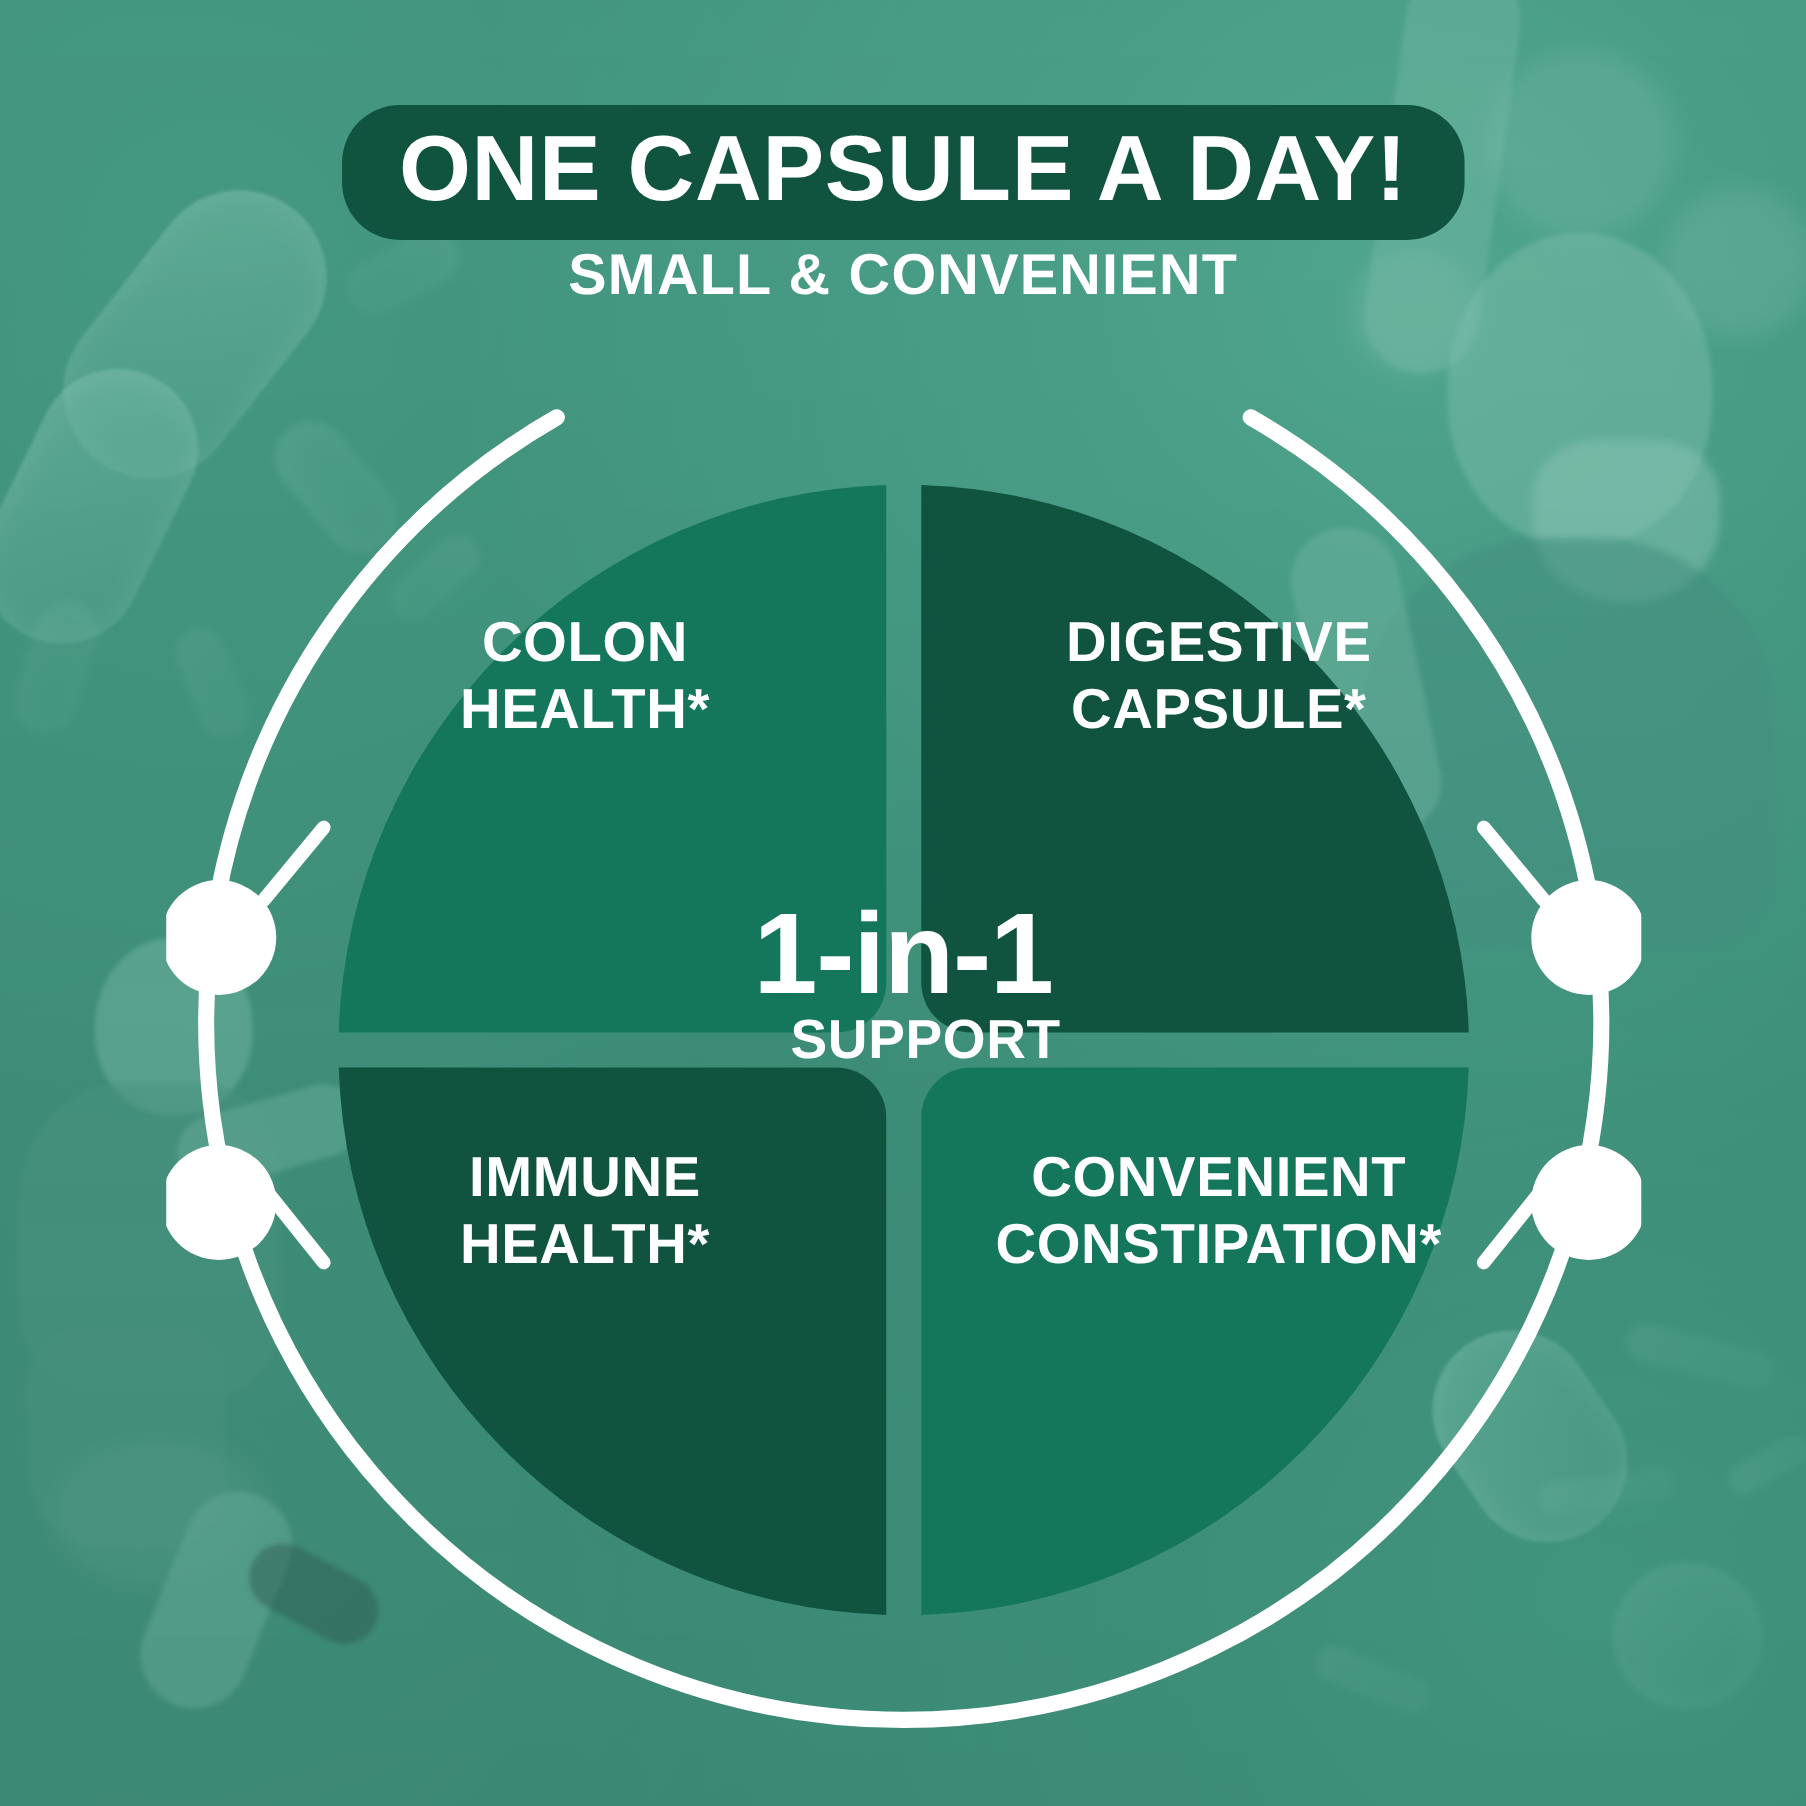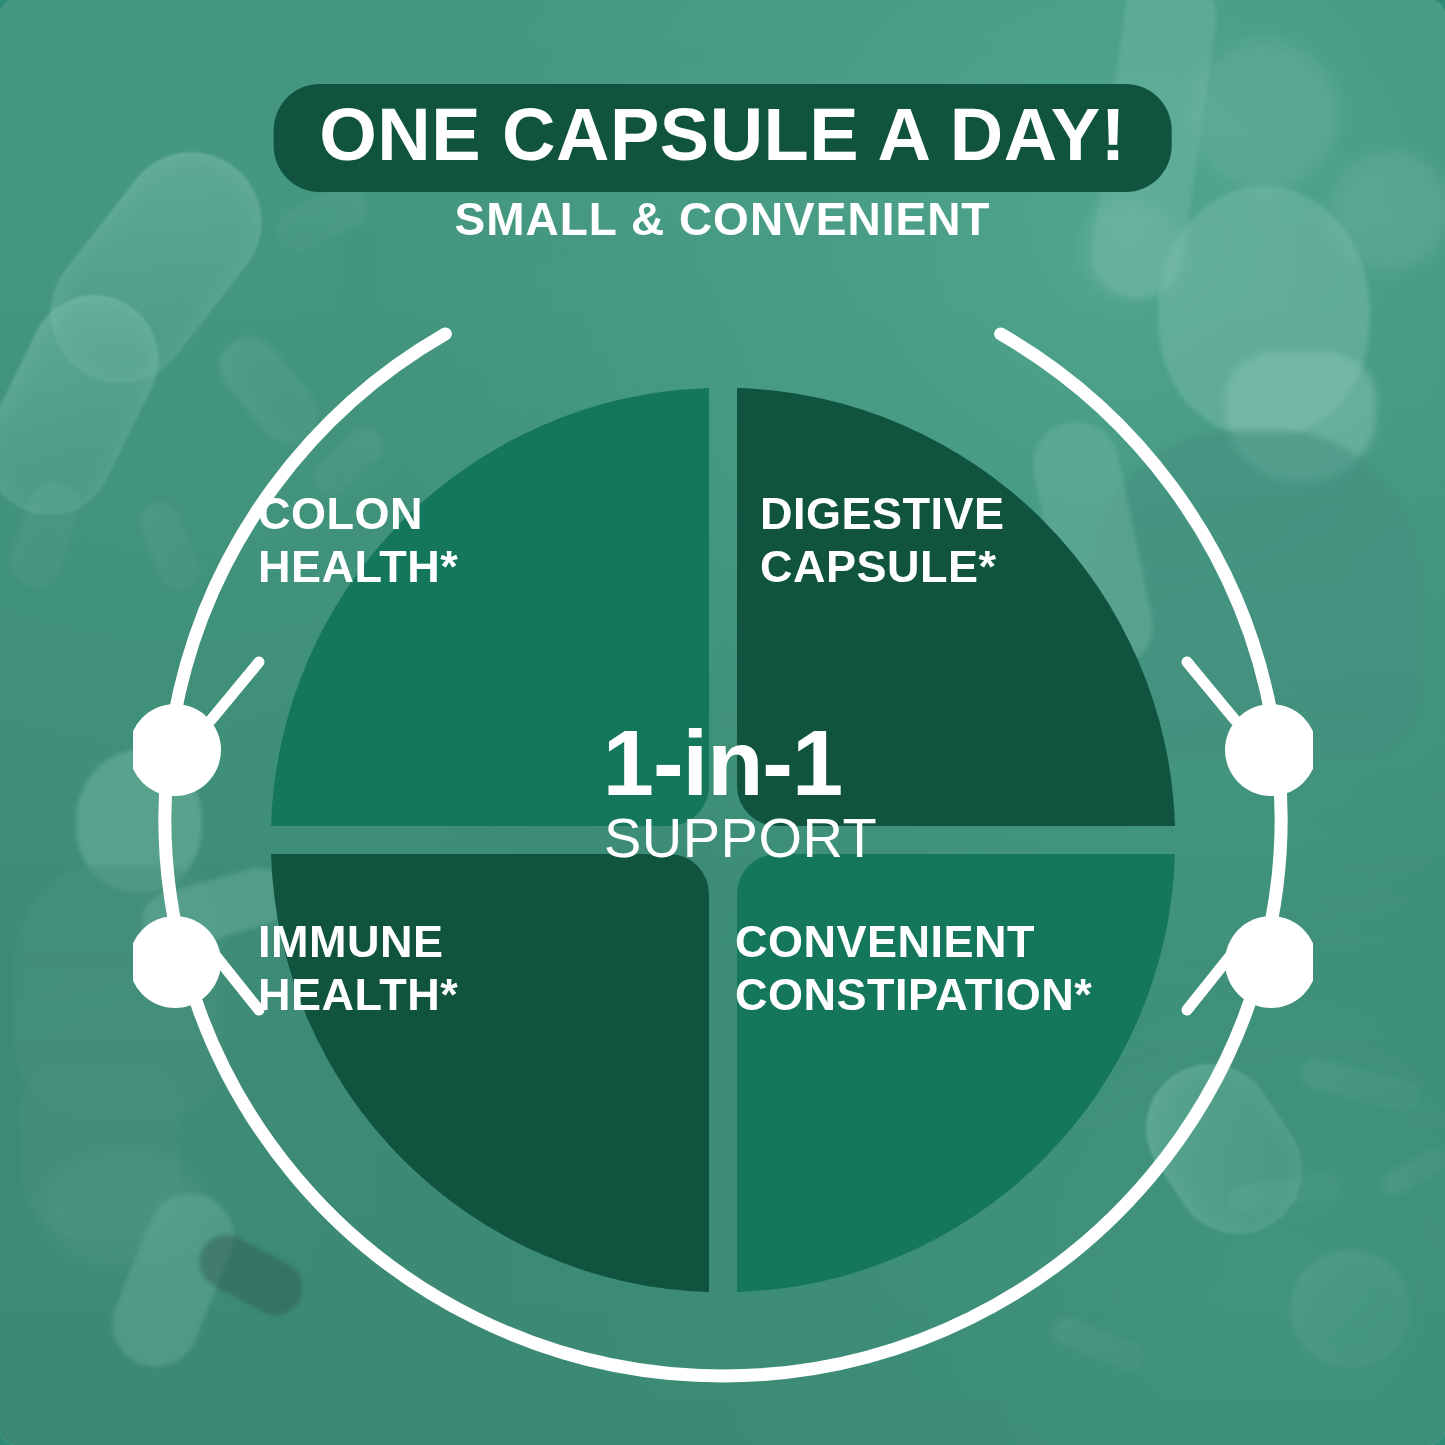--- a/index.html
+++ b/index.html
@@ -10,21 +10,20 @@
   body {
     font-family: "Liberation Sans", sans-serif;
   }
 
   #stage {
     position: relative;
     width: 1445px;
     height: 1445px;
     overflow: hidden;
     background: #3f9a85;
-    border-radius: 15px;
   }
 
   
   .bg-layer {
     position: absolute;
     inset: 0;
     overflow: hidden;
   }
 
   
@@ -140,20 +139,21 @@
     left: 133px;
     top: 250px;
     width: 1180px;
     height: 1180px;
   }
   .wheel svg { display: block; }
 
   
   .quad-label {
     position: absolute;
+    text-align: center;
     color: #ffffff;
     font-weight: 700;
     font-size: 45px;
     line-height: 1.18;
     letter-spacing: 0.5px;
     white-space: pre-line;
   }
   #label-colon      { left: 258px; top: 487px; width: 420px; }
   #label-digestive  { left: 760px; top: 487px; width: 430px; }
   #label-immune     { left: 258px; top: 915px; width: 420px; }
@@ -171,22 +171,22 @@
   .center-main {
     display: block;
     font-size: 92px;
     font-weight: 700;
     color: #ffffff;
     line-height: 0.98;
     letter-spacing: -1px;
   }
   .center-sub {
     display: block;
-    font-size: 56px;
-    font-weight: 400;
+    font-size: 44px;
+    font-weight: 700;
     color: #ffffff;
     line-height: 1;
     letter-spacing: 0.5px;
     margin-top: 2px;
     margin-left: 36px;
   }
 </style>
 </head>
 <body>
 

